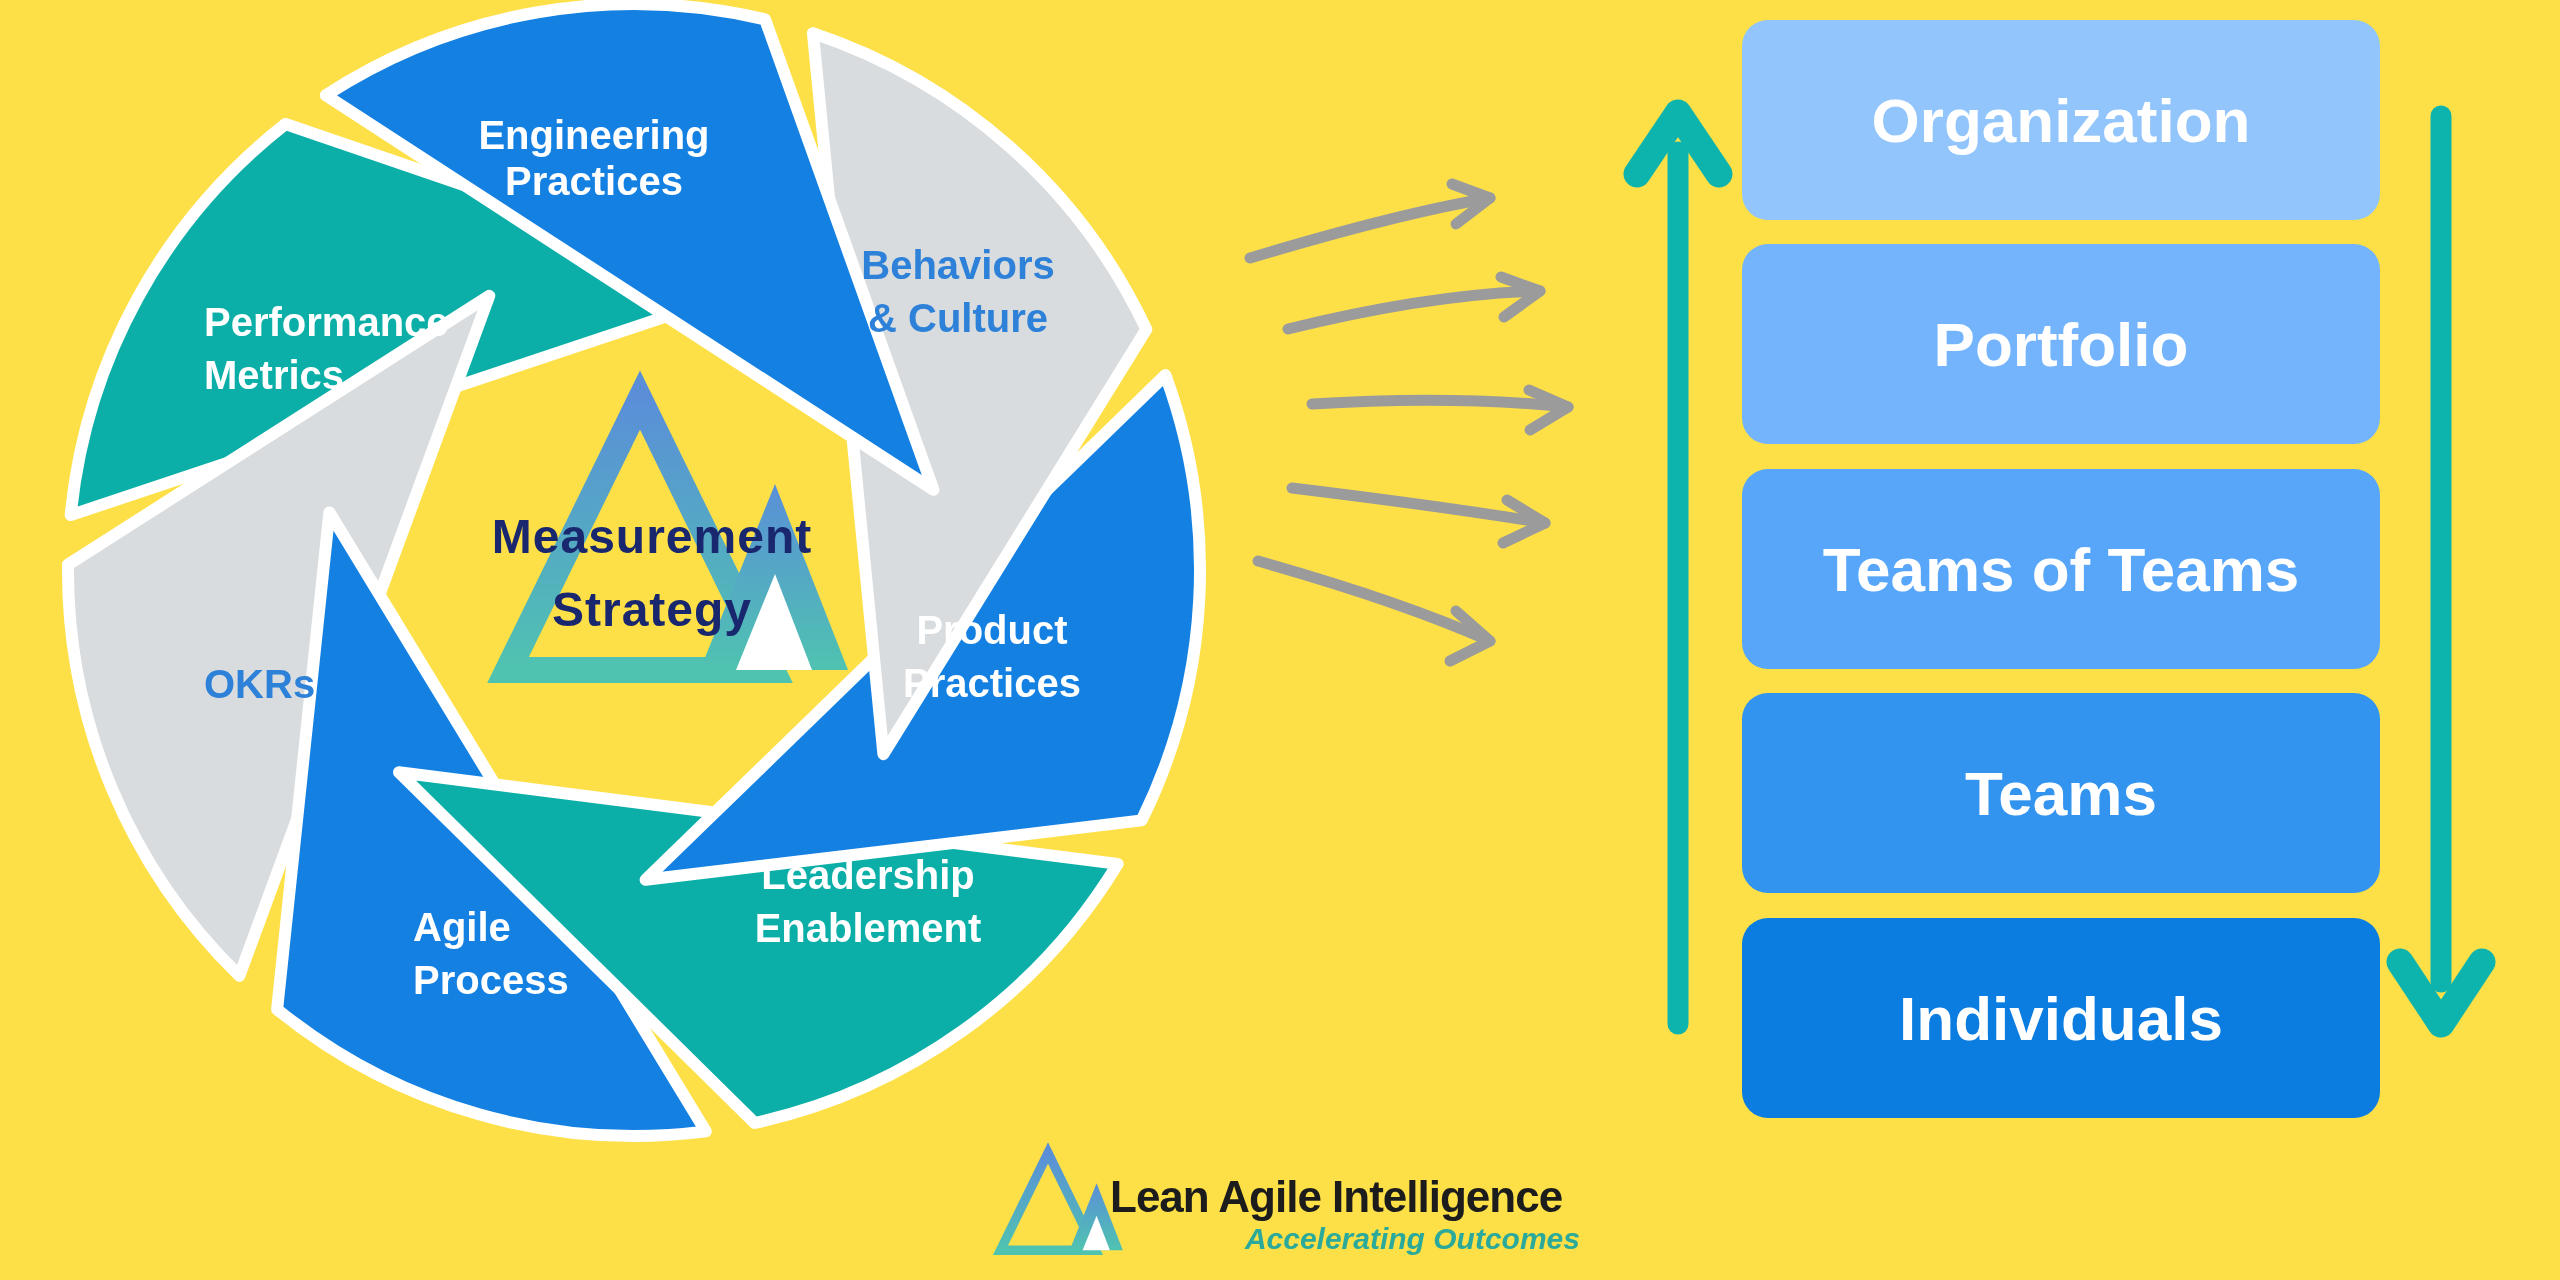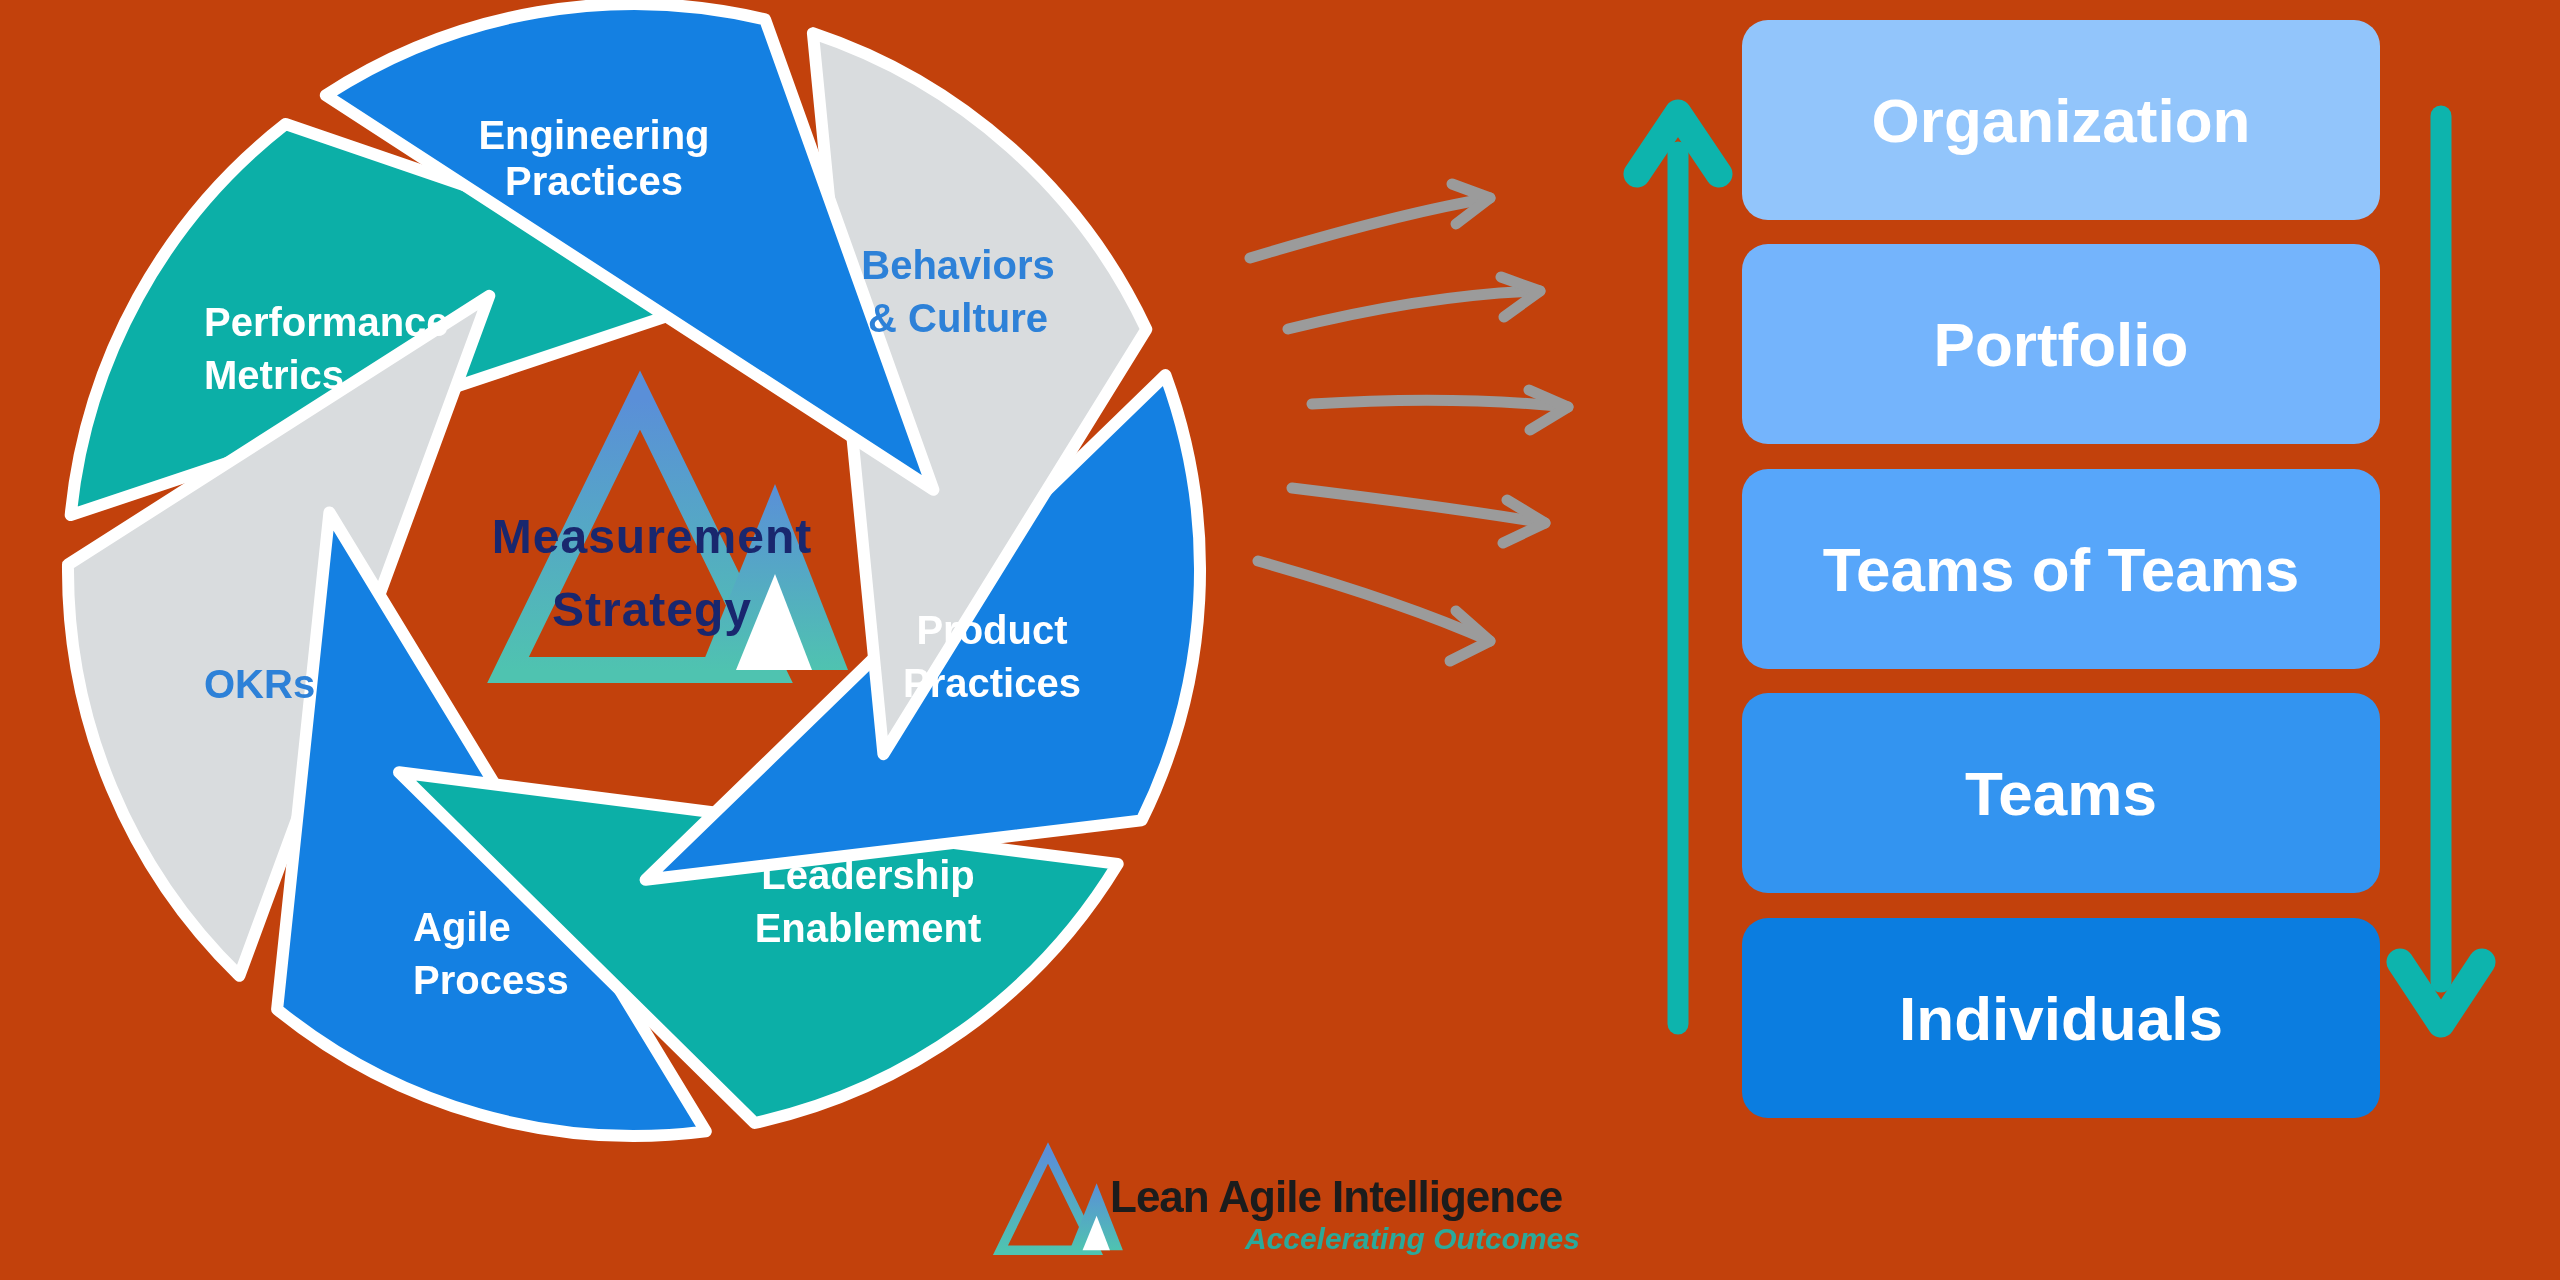--- a/index.html
+++ b/index.html
@@ -1,16 +1,16 @@
 <!DOCTYPE html>
 <html><head>
 <meta charset="utf-8">
 <style>
   html,body{margin:0;padding:0;background:#ffffff;}
-  .stage{position:relative;width:2560px;height:1280px;background:#c2410c;overflow:hidden;}
+  .stage{position:relative;width:2560px;height:1280px;background:#fde047;overflow:hidden;}
   svg{display:block;}
   text{font-family:"Liberation Sans",sans-serif;}
   .seg{font-weight:bold;font-size:40px;}
   .center-t{font-weight:bold;font-size:48px;letter-spacing:1px;}
   .level{font-weight:bold;font-size:62px;fill:#ffffff;}
   .brandname{font-weight:bold;font-size:44px;letter-spacing:-1px;}
   .tagline{font-style:italic;font-size:30px;font-weight:600;}
 </style>
 </head>
 <body>

